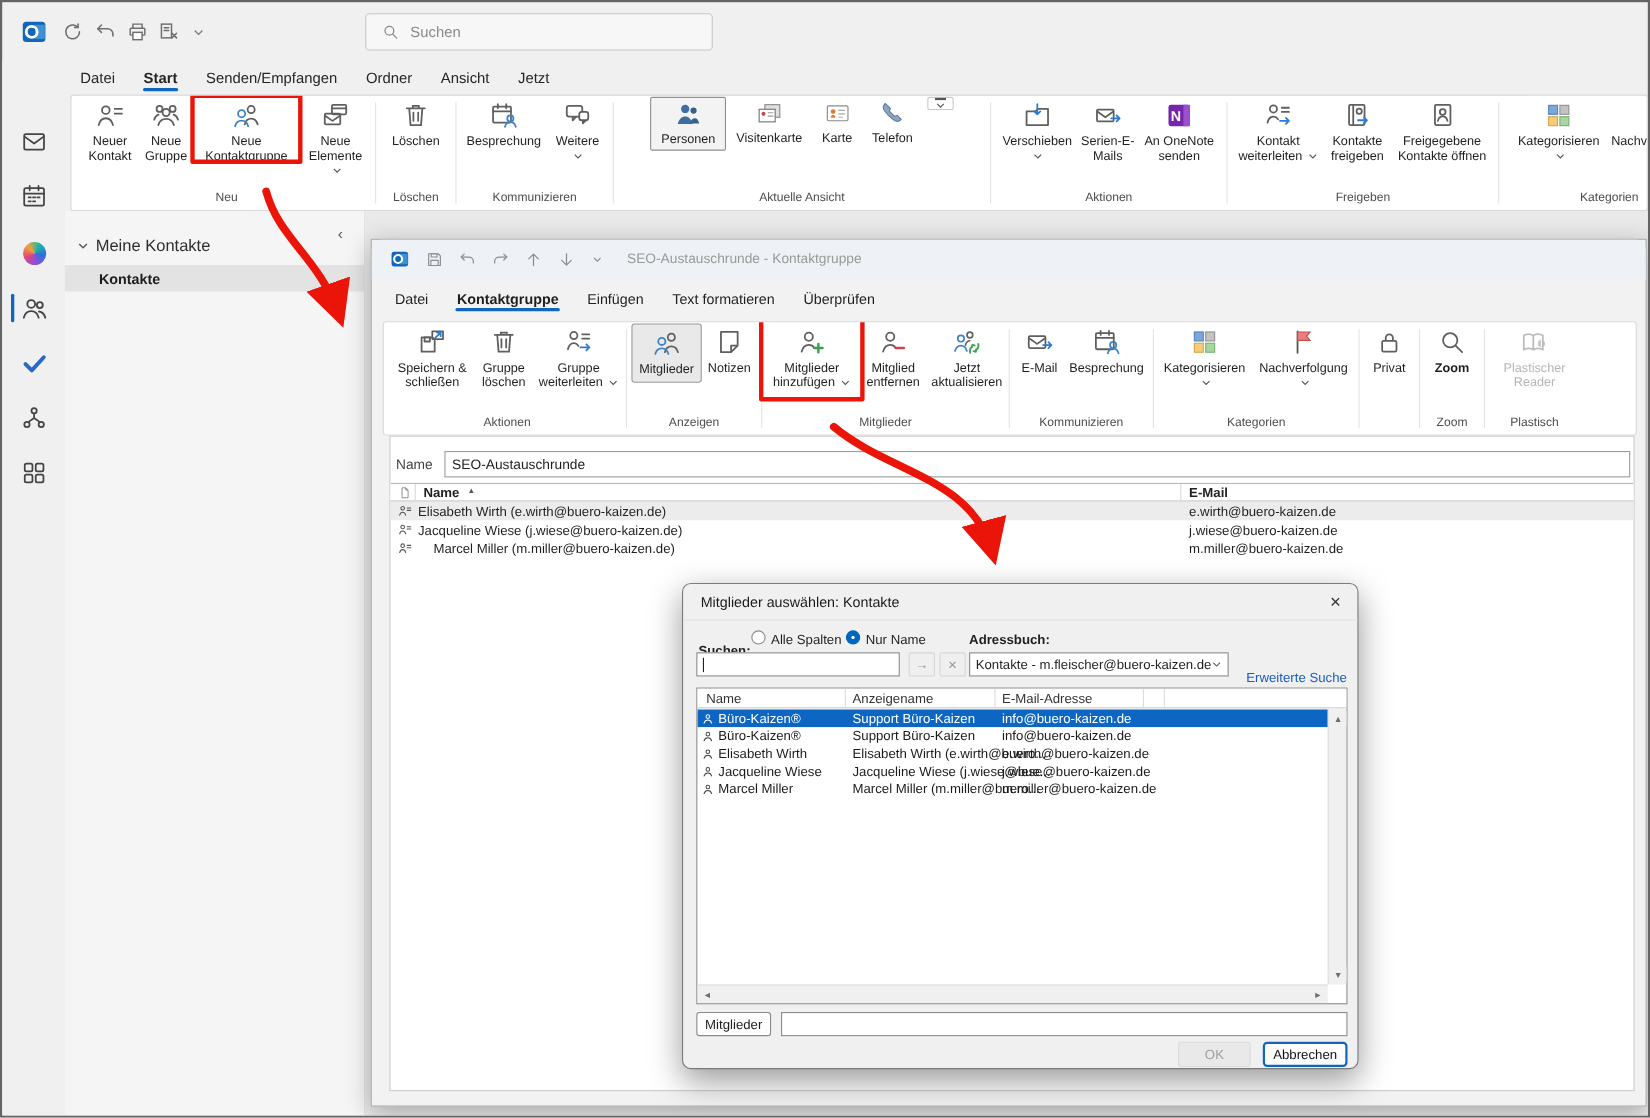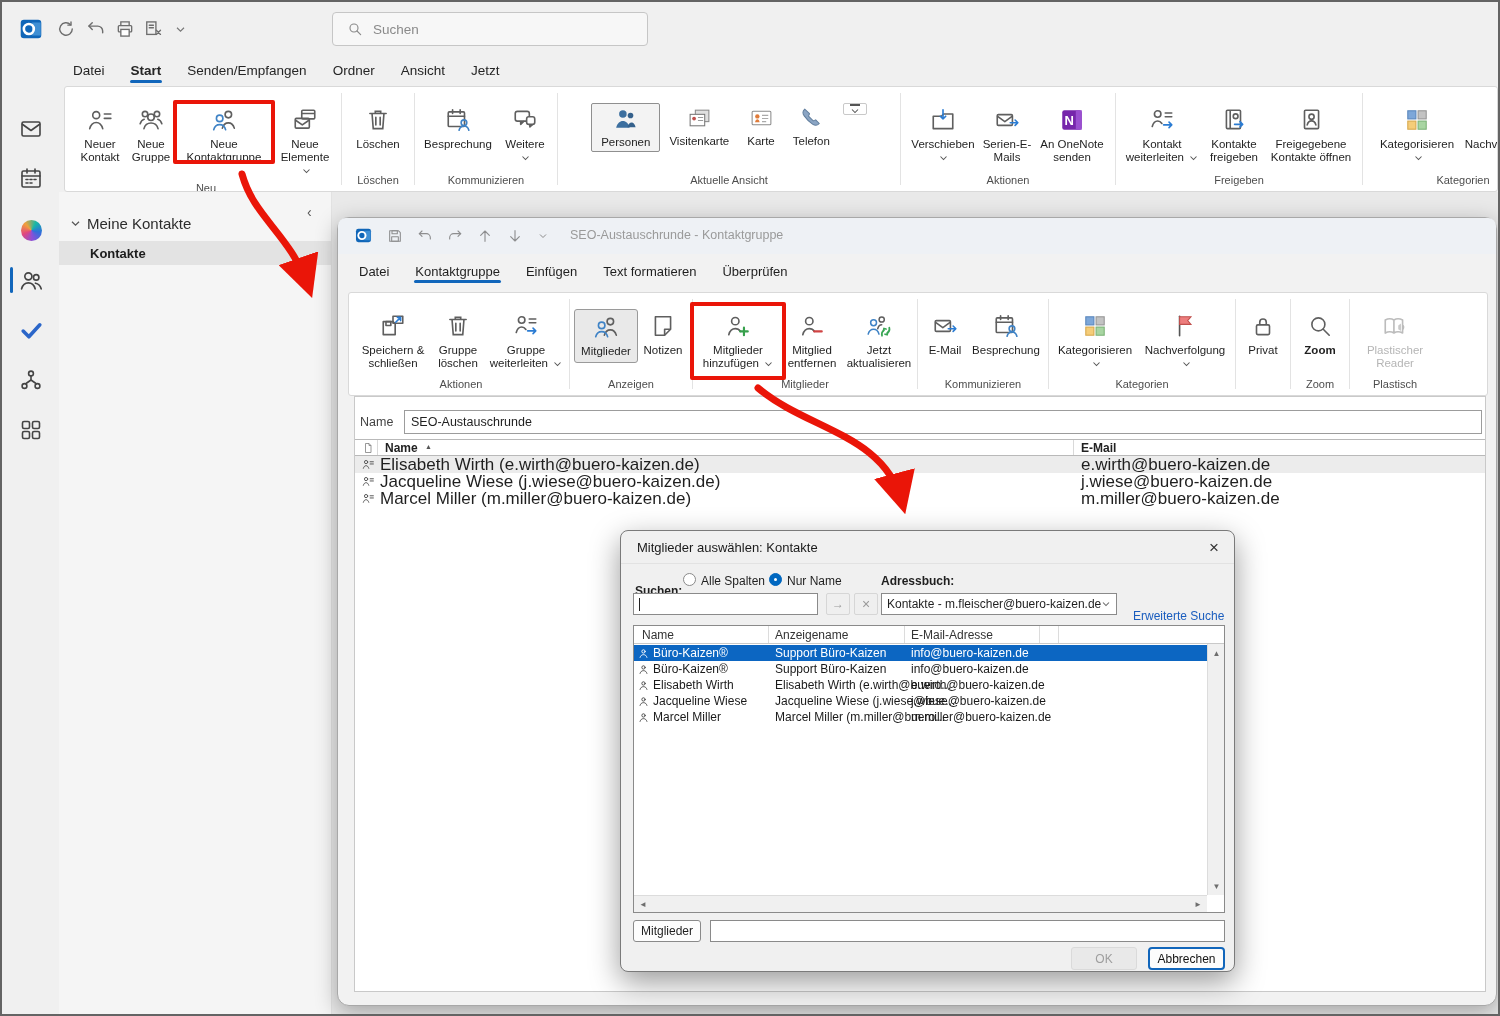--- a/index.html
+++ b/index.html
@@ -10,45 +10,45 @@
 svg{display:block}
 
 .searchbox{display:flex;align-items:center;gap:10px;background:#f7f7f7;border:1px solid #c6c6c6;border-radius:4px;color:#8a8a8a;font-size:13.5px}
 .mtabs{display:flex;align-items:flex-end;font-size:13.5px}
 .mtab{padding:6px 13px 8px;position:relative;color:#252525}
 .mtab.active{font-weight:700}
 .mtab.active::after{content:"";position:absolute;left:12px;right:12px;bottom:3px;height:3px;background:#1166bb;border-radius:2px}
 
 .ribbon{background:#fff;border:1px solid #d9d9d9;border-radius:3px;display:flex;align-items:stretch;overflow:hidden;padding-left:6px}
 .rgroup{display:flex;flex-direction:column;align-items:center;flex:none}
-.rgroup .btns{display:flex;justify-content:center;align-items:flex-start;flex:1;width:100%;padding-top:16px}
+.rgroup .btns{display:flex;justify-content:center;align-items:flex-start;flex:1;width:100%;padding-top:1px}
 .glabel{font-size:11px;color:#4d4d4d;padding:1px 0 5px;white-space:nowrap}
 .gsep{width:1px;background:#e3e3e3;margin:6px 0;flex:none}
 .rbtn{position:relative;display:flex;flex-direction:column;align-items:center;gap:5px;padding:4px 2px;font-size:11.5px;line-height:13px;text-align:center;border-radius:3px;flex:none}
 .rbtn .lbl{white-space:normal}
 .rbtn.sel{background:#e9e9e9;border:1px solid #9a9a9a}
 .rbtn.dis{color:#b5b5b5}
 .chv{margin-left:2px;display:inline-block;vertical-align:middle}
 .gallery{display:flex;align-items:stretch;border-radius:2px}
 .gitem{display:flex;flex-direction:column;align-items:center;justify-content:center;gap:4px;padding:3px 9px;font-size:11.5px;flex:none}
 .gitem.sel{border:1px solid #8f8f8f;background:#f3f3f3;border-radius:2px}
 .gmore{width:24px;border:1px solid #c9c9c9;border-radius:2px;margin-left:4px;display:flex;flex-direction:column;align-items:center;justify-content:center;gap:2px;background:#fff}
 .hlbox{position:absolute;border:4px solid #ea1508;border-radius:2px;pointer-events:none;z-index:6}
 
 .navbtn{position:absolute;left:15px;width:28px;height:28px;display:flex;align-items:center;justify-content:center}
 
 .fp-item{position:absolute;display:flex;align-items:center;font-size:13px}
 
-#gwin{position:absolute;background:#f2f2f2;border:1px solid #a8a8a8;border-radius:12px;box-shadow:0 6px 22px rgba(0,0,0,.3)}
+#gwin{position:absolute;background:#f2f2f2;border:1px solid #a8a8a8;border-radius:0;box-shadow:0 6px 22px rgba(0,0,0,.3)}
 .qico{position:absolute;top:10px}
 .gtabs{position:absolute;display:flex;font-size:13px}
 .gtab{padding:8px 13px;position:relative}
-.gtab.active{font-weight:400}
+.gtab.active{font-weight:700}
 .gtab.active::after{content:"";position:absolute;left:12px;right:12px;bottom:4px;height:3px;background:#1166bb;border-radius:2px}
-.lrow{position:absolute;display:flex;align-items:center;font-size:17px;height:17px}
+.lrow{position:absolute;display:flex;align-items:center;font-size:12px;height:17px}
 
 #dlg{position:absolute;background:#f0f0f0;border:1px solid #7a7a7a;border-radius:8px;box-shadow:0 10px 30px rgba(0,0,0,.4);font-size:12px}
 .radio{width:13px;height:13px;border-radius:50%;border:1px solid #8a8a8a;background:#fff;position:absolute}
 .radio.on{background:#0067c0;border-color:#0067c0}
 .radio.on::after{content:"";position:absolute;inset:4px;background:#fff;border-radius:50%}
 .fld{position:absolute;background:#fff;border:1px solid #8a8a8a;display:flex;align-items:center;padding:0 5px;font-size:12px}
 .sbtn{position:absolute;display:flex;align-items:center;justify-content:center;background:#efefef;border:1px solid #d6d6d6;color:#9a9a9a;border-radius:2px}
 .drow{position:absolute;left:0;height:16px;display:flex;align-items:center;color:#1a1a1a}
 .drow.sel{background:#0c66c2;color:#fff}
 .scr{position:absolute;background:#f0f0f0;color:#6e6e6e;font-size:8px;display:flex;align-items:center;justify-content:center}
@@ -889,21 +889,21 @@
       <svg class="ic" width="13" height="13" style="color:#555">
           <use href="#i-row-person"></use>
         </svg>
       <span style="margin-left:5px">Jacqueline Wiese (j.wiese@buero-kaizen.de)</span>
       <span class="abs" style="left:719px">j.wiese@buero-kaizen.de</span>
     </div>
     <div class="lrow" style="left:24px;top:272px;width:1120px">
       <svg class="ic" width="13" height="13" style="color:#555">
           <use href="#i-row-person"></use>
         </svg>
-      <span style="margin-left:5px">Marcel Miller (m.miller@buero-kaizen.de)</span>
+      <span style="margin-left:19px">Marcel Miller (m.miller@buero-kaizen.de)</span>
       <span class="abs" style="left:719px">m.miller@buero-kaizen.de</span>
     </div>
   </div>
 
   <div id="dlg" style="left:618px;top:528px;width:615px;height:442px">
     <div class="abs" style="left:16px;top:9px;font-size:13px;color:#1a1a1a">Mitglieder auswählen: Kontakte</div>
     <div class="abs" style="left:580px;top:4px;width:26px;height:26px;display:flex;align-items:center;justify-content:center;font-size:17px;color:#333">
         <span>×</span>
       </div>
     <div class="abs" style="left:0;top:32px;right:0;height:1px;background:#e2e2e2"></div>

